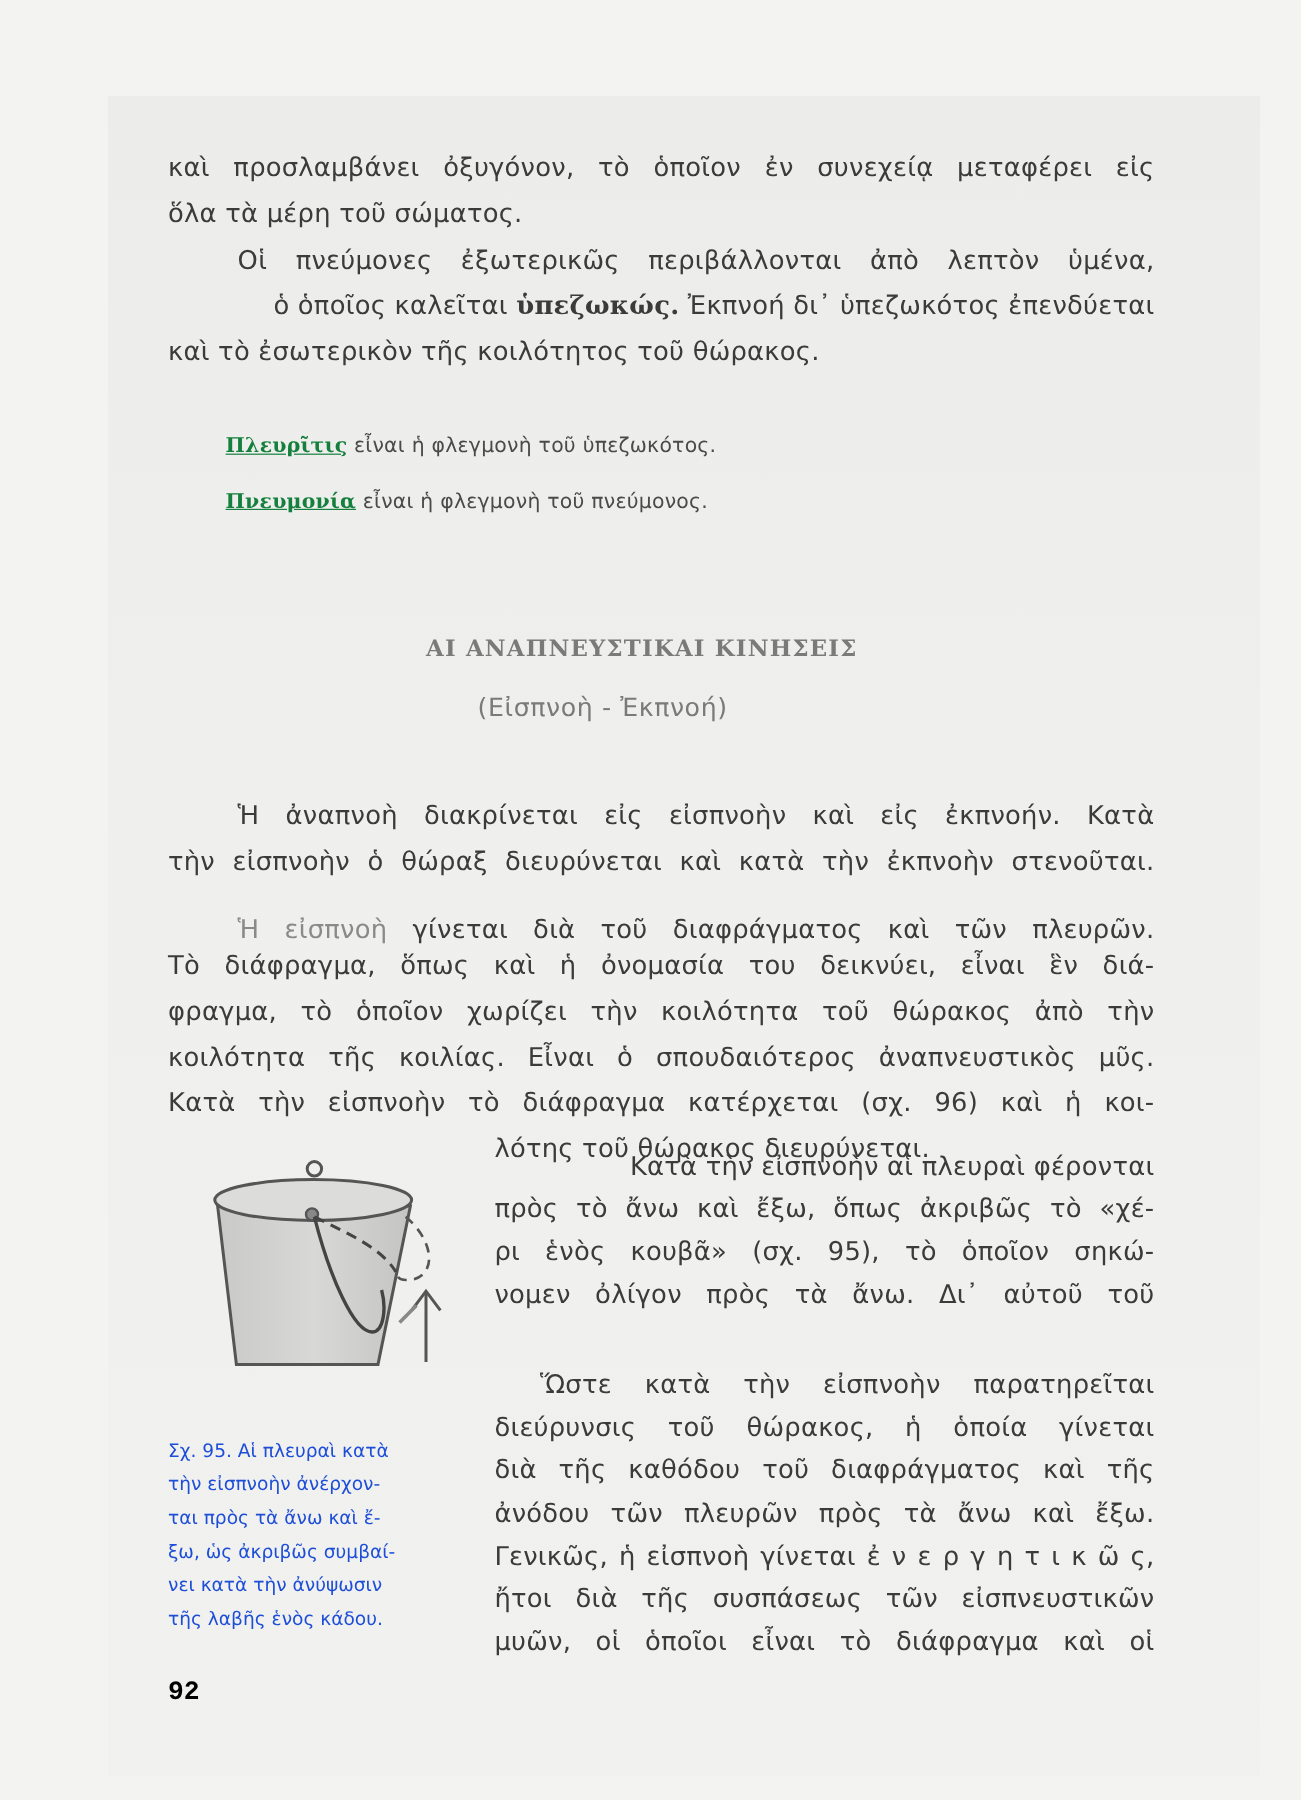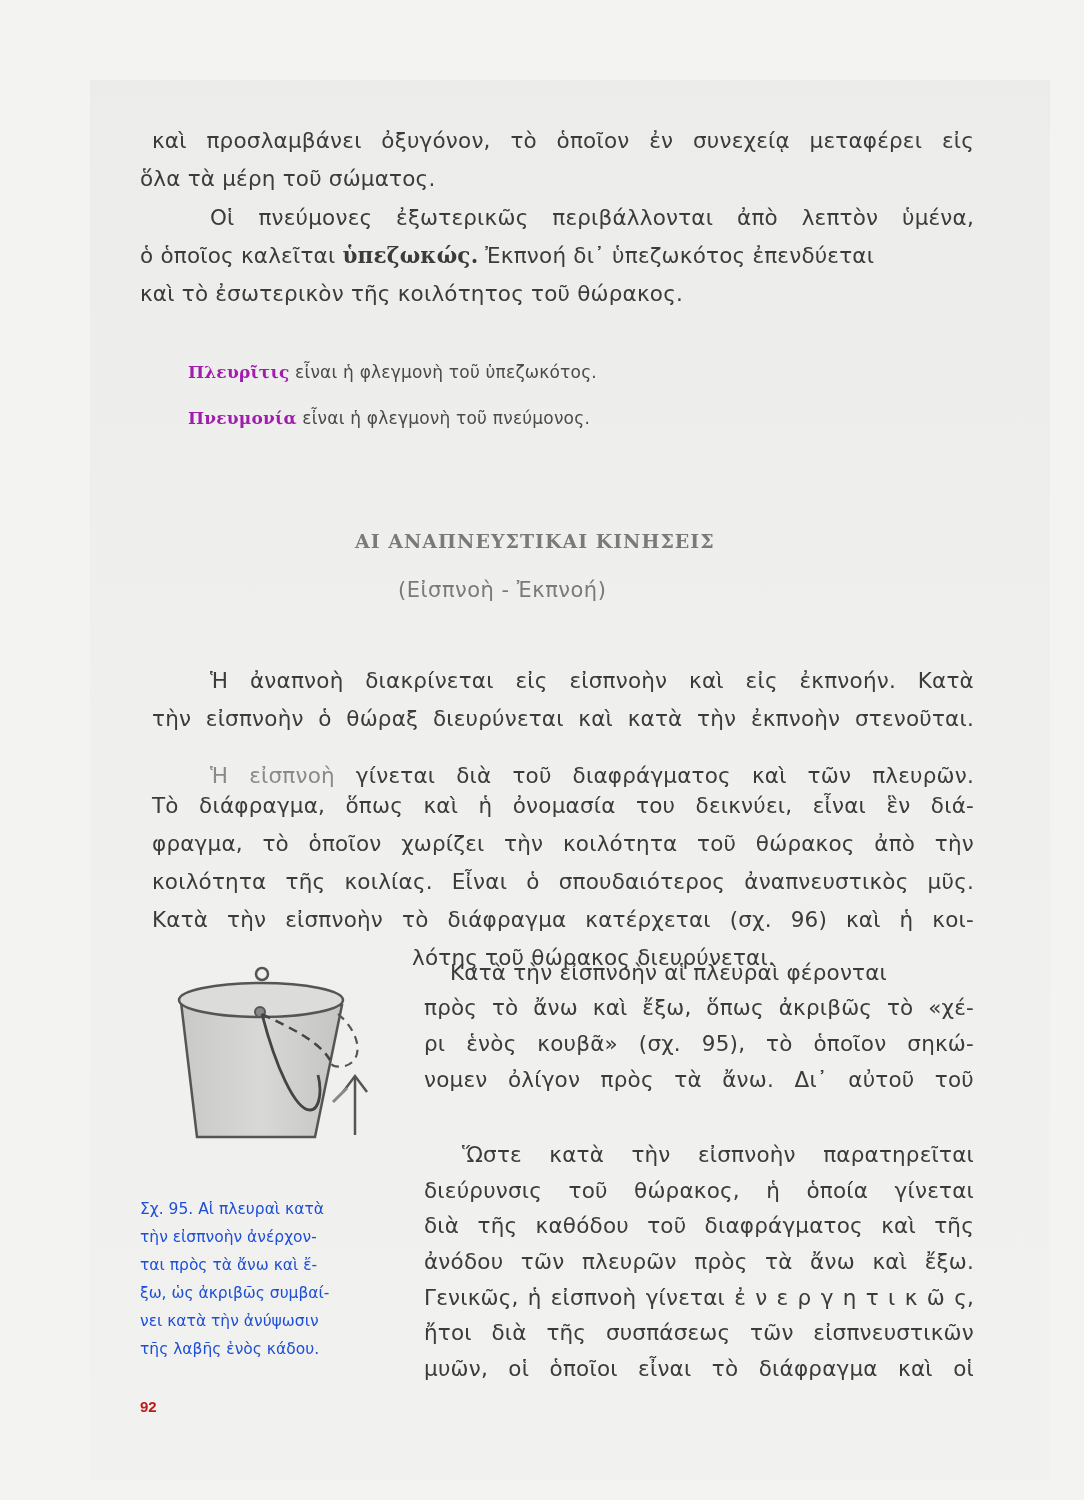--- a/index.html
+++ b/index.html
@@ -15,43 +15,44 @@
     position: absolute; left: 90px; top: 80px; width: 960px; height: 1400px;
     background: linear-gradient(180deg, #ececea 0%, #efefed 40%, #f1f1ef 100%);
   }
   .page { position: absolute; left: 0; top: 0; width: 1084px; height: 1500px; }
   .line {
     position: absolute;
     white-space: nowrap;
     font-size: 21.5px;
     letter-spacing: 0.2px;
     color: #3b3b3b;
+    text-align: right;
   }
-  .just { text-align: justify; text-align-last: justify; margin-left: 12px; }
+  .just { text-align: justify; text-align-last: justify; }
   .bold { font-family: "DejaVu Serif", serif; font-weight: bold; }
   .small { font-size: 17px; color: #4a4a4a; }
-  .small b { font-family: "DejaVu Serif", serif; font-weight: bold; color: #a21caf; }
+  .small b { font-family: "DejaVu Serif", serif; font-weight: bold; color: #15803d; text-decoration: underline; }
   .heading {
     position: absolute; left: 355px; top: 530px;
     font-family: "DejaVu Serif", serif; font-weight: bold;
     font-size: 19px; letter-spacing: 1px; color: #7a7a7a;
   }
   .subheading {
     position: absolute; left: 398px; top: 578px;
     font-size: 21px; color: #7a7a7a; letter-spacing: 0.5px;
   }
   .faint { color: #8a8a8a; }
   .caption {
     position: absolute; left: 140px; width: 260px;
     font-size: 15.5px; color: #1d4ed8; white-space: nowrap;
   }
   .page-number {
     position: absolute; left: 140px; top: 1398px;
-    font-family: Liberation Sans, sans-serif; font-weight: bold;
-    font-size: 15px; color: #b91c1c;
+    font-family: Liberation Mono, monospace; font-weight: bold;
+    font-size: 22px; color: #000000;
   }
   .figure { position: absolute; left: 150px; top: 950px; width: 240px; height: 190px; }
 </style>
 </head>
 <body>
 
 <div class="scan-tint"></div>
 
 <div class="page">
 

